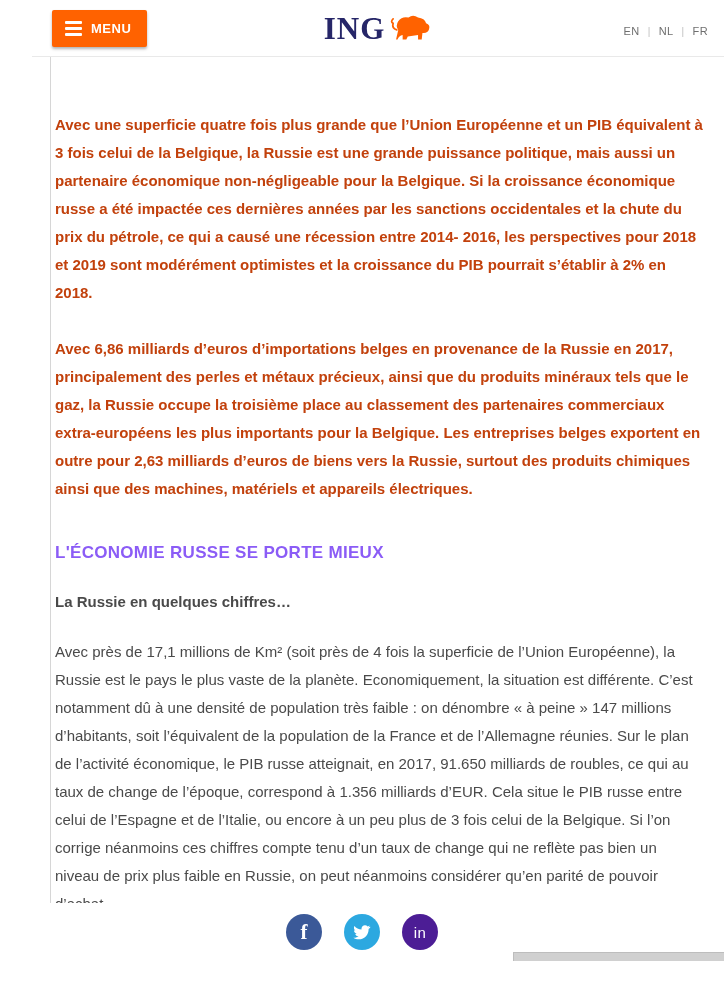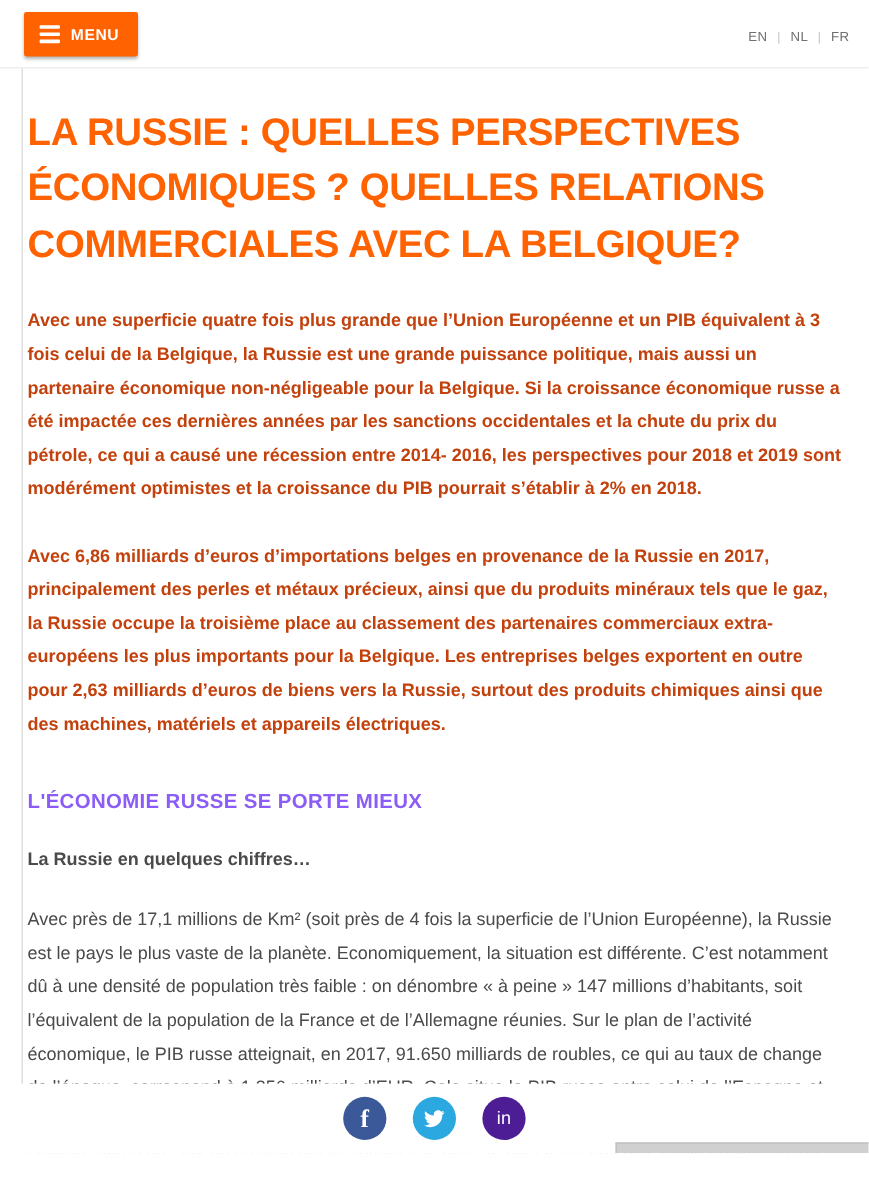--- a/index.html
+++ b/index.html
@@ -4,20 +4,21 @@
 <style>
   * { margin:0; padding:0; box-sizing:border-box; }
   html,body { background:#ffffff; }
   .page {
     position:relative;
     width:724px; height:961px;
     background:#ffffff;
     font-family:"Liberation Sans", sans-serif;
     overflow:hidden;
     margin:0 auto;
+    padding-left:32px;
   }
   
   .site-header {
     position:relative;
     height:57px;
     background:#ffffff;
     border-bottom:1px solid #e9e9e9;
     display:flex;
     align-items:center;
     justify-content:space-between;
@@ -135,32 +136,40 @@
   <header class="site-header">
     <button class="menu-btn">
       <span class="hamburger">
         <span></span>
           <span></span>
           <span></span>
       </span>
       <span>MENU</span>
     </button>
 
+    <a class="logo">
+      <span class="logo-text">ING</span>
+      <span style="display:flex;align-items:center;">
+        <svg width="44" height="30" viewBox="0 0 60 40" aria-hidden="true">
+          <path fill="#ff6200" d="M10 35 L13 22 Q9 16 13 10 Q18 3 27 5 Q33 0 40 5 Q49 6 51 13 Q57 15 55 21 Q53 27 46 26 L45 35 L40 35 L40 29 L26 31 L24 35 L19 35 L19 29 Q14 30 12 35 Z"></path>
+          <path fill="none" stroke="#ff6200" stroke-width="2.4" stroke-linecap="round" d="M11 22 Q4 20 6 13 Q2 11 6 7"></path>
+        </svg>
+      </span>
+    </a>
 
     <nav class="lang-switch">
       <a>EN</a>
       <span class="lang-sep">|</span>
       <a>NL</a>
       <span class="lang-sep">|</span>
       <a>FR</a>
     </nav>
   </header>
 
   <main class="article">
-    <h1 class="page-title">LA RUSSIE : QUELLES PERSPECTIVES ÉCONOMIQUES ? QUELLES RELATIONS COMMERCIALES AVEC LA BELGIQUE?</h1>
     <p class="lead">Avec une superficie quatre fois plus grande que l’Union Européenne et un PIB équivalent à 3 fois celui de la Belgique, la Russie est une grande puissance politique, mais aussi un partenaire économique non-négligeable pour la Belgique. Si la croissance économique russe a été impactée ces dernières années par les sanctions occidentales et la chute du prix du pétrole, ce qui a causé une récession entre 2014- 2016, les perspectives pour 2018 et 2019 sont modérément optimistes et la croissance du PIB pourrait s’établir à 2% en 2018.</p>
     <p class="lead">Avec 6,86 milliards d’euros d’importations belges en provenance de la Russie en 2017, principalement des perles et métaux précieux, ainsi que du produits minéraux tels que le gaz, la Russie occupe la troisième place au classement des partenaires commerciaux extra-européens les plus importants pour la Belgique. Les entreprises belges exportent en outre pour 2,63 milliards d’euros de biens vers la Russie, surtout des produits chimiques ainsi que des machines, matériels et appareils électriques.</p>
     <h2 class="section-heading">L'ÉCONOMIE RUSSE SE PORTE MIEUX</h2>
     <p class="subheading">La Russie en quelques chiffres…</p>
     <p class="body-text">Avec près de 17,1 millions de Km² (soit près de 4 fois la superficie de l’Union Européenne), la Russie est le pays le plus vaste de la planète. Economiquement, la situation est différente. C’est notamment dû à une densité de population très faible : on dénombre « à peine » 147 millions d’habitants, soit l’équivalent de la population de la France et de l’Allemagne réunies. Sur le plan de l’activité économique, le PIB russe atteignait, en 2017, 91.650 milliards de roubles, ce qui au taux de change de l’époque, correspond à 1.356 milliards d’EUR. Cela situe le PIB russe entre celui de l’Espagne et de l’Italie, ou encore à un peu plus de 3 fois celui de la Belgique. Si l’on corrige néanmoins ces chiffres compte tenu d’un taux de change qui ne reflète pas bien un niveau de prix plus faible en Russie, on peut néanmoins considérer qu’en parité de pouvoir d’achat,</p>
   </main>
 
   <footer class="social-bar">
     <a class="social facebook">
       <span>f</span>

